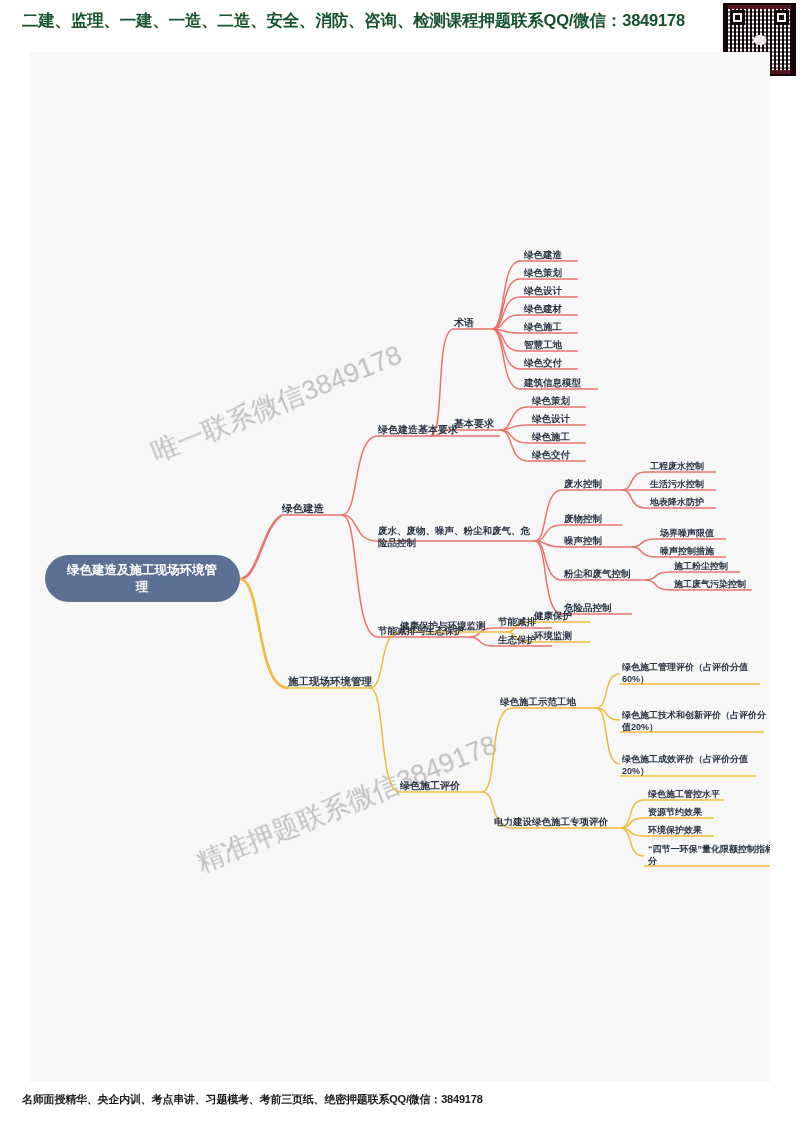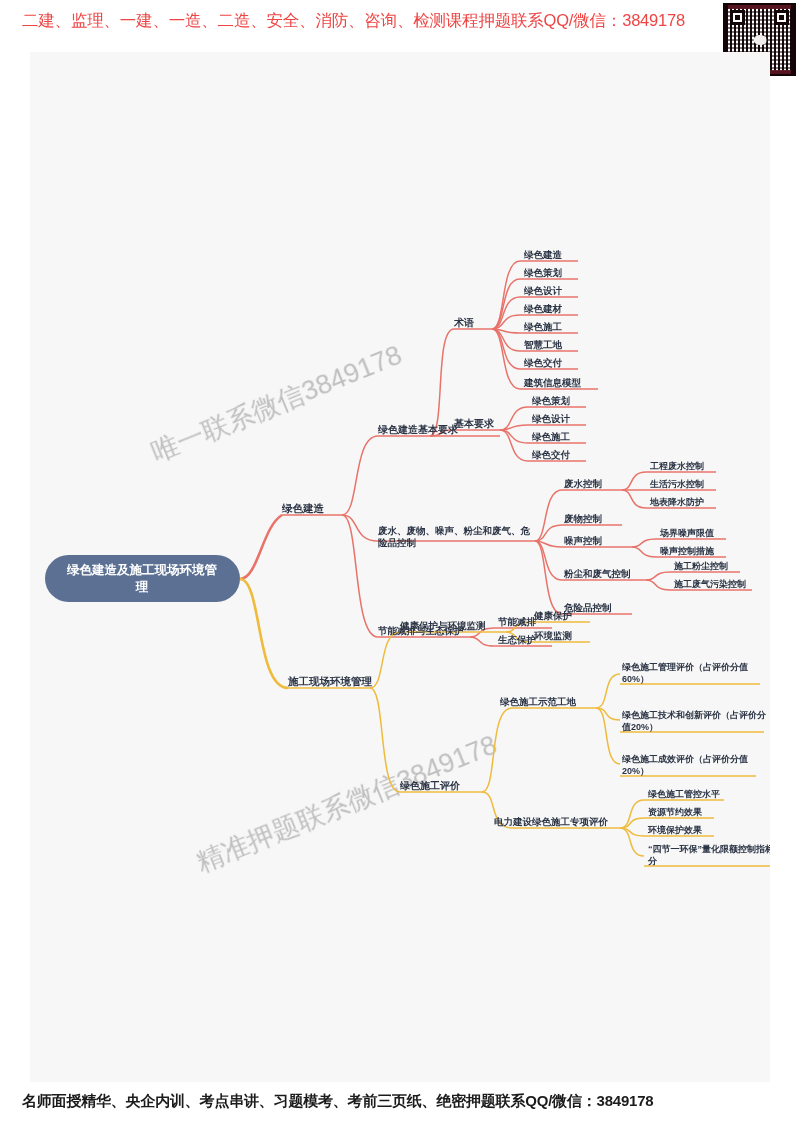--- a/index.html
+++ b/index.html
@@ -27,22 +27,22 @@
     display: flex;
     align-items: center;
     background: #ffffff;
   }
   .header-text {
     position: absolute;
     left: 22px;
     top: 10px;
     width: 690px;
     font-size: 16.5px;
-    font-weight: normal;
-    color: #ef4444;
+    font-weight: bold;
+    color: #14532d;
     letter-spacing: -0.2px;
     white-space: nowrap;
   }
   .qr {
     position: absolute;
     right: 4px;
     top: 3px;
     width: 73px;
     height: 73px;
     background: #120407;
@@ -105,21 +105,21 @@
     left: 0; top: 0;
     width: 740px;
     height: 1030px;
   }
   
   .footer-text {
     position: absolute;
     left: 22px;
     top: 1092px;
     width: 760px;
-    font-size: 15px;
+    font-size: 11px;
     font-weight: bold;
     color: #1b1b1b;
     letter-spacing: -0.2px;
     white-space: nowrap;
   }
 
   
   text.node {
     font-family: "Liberation Sans", "DejaVu Sans", sans-serif;
     font-weight: bold;

